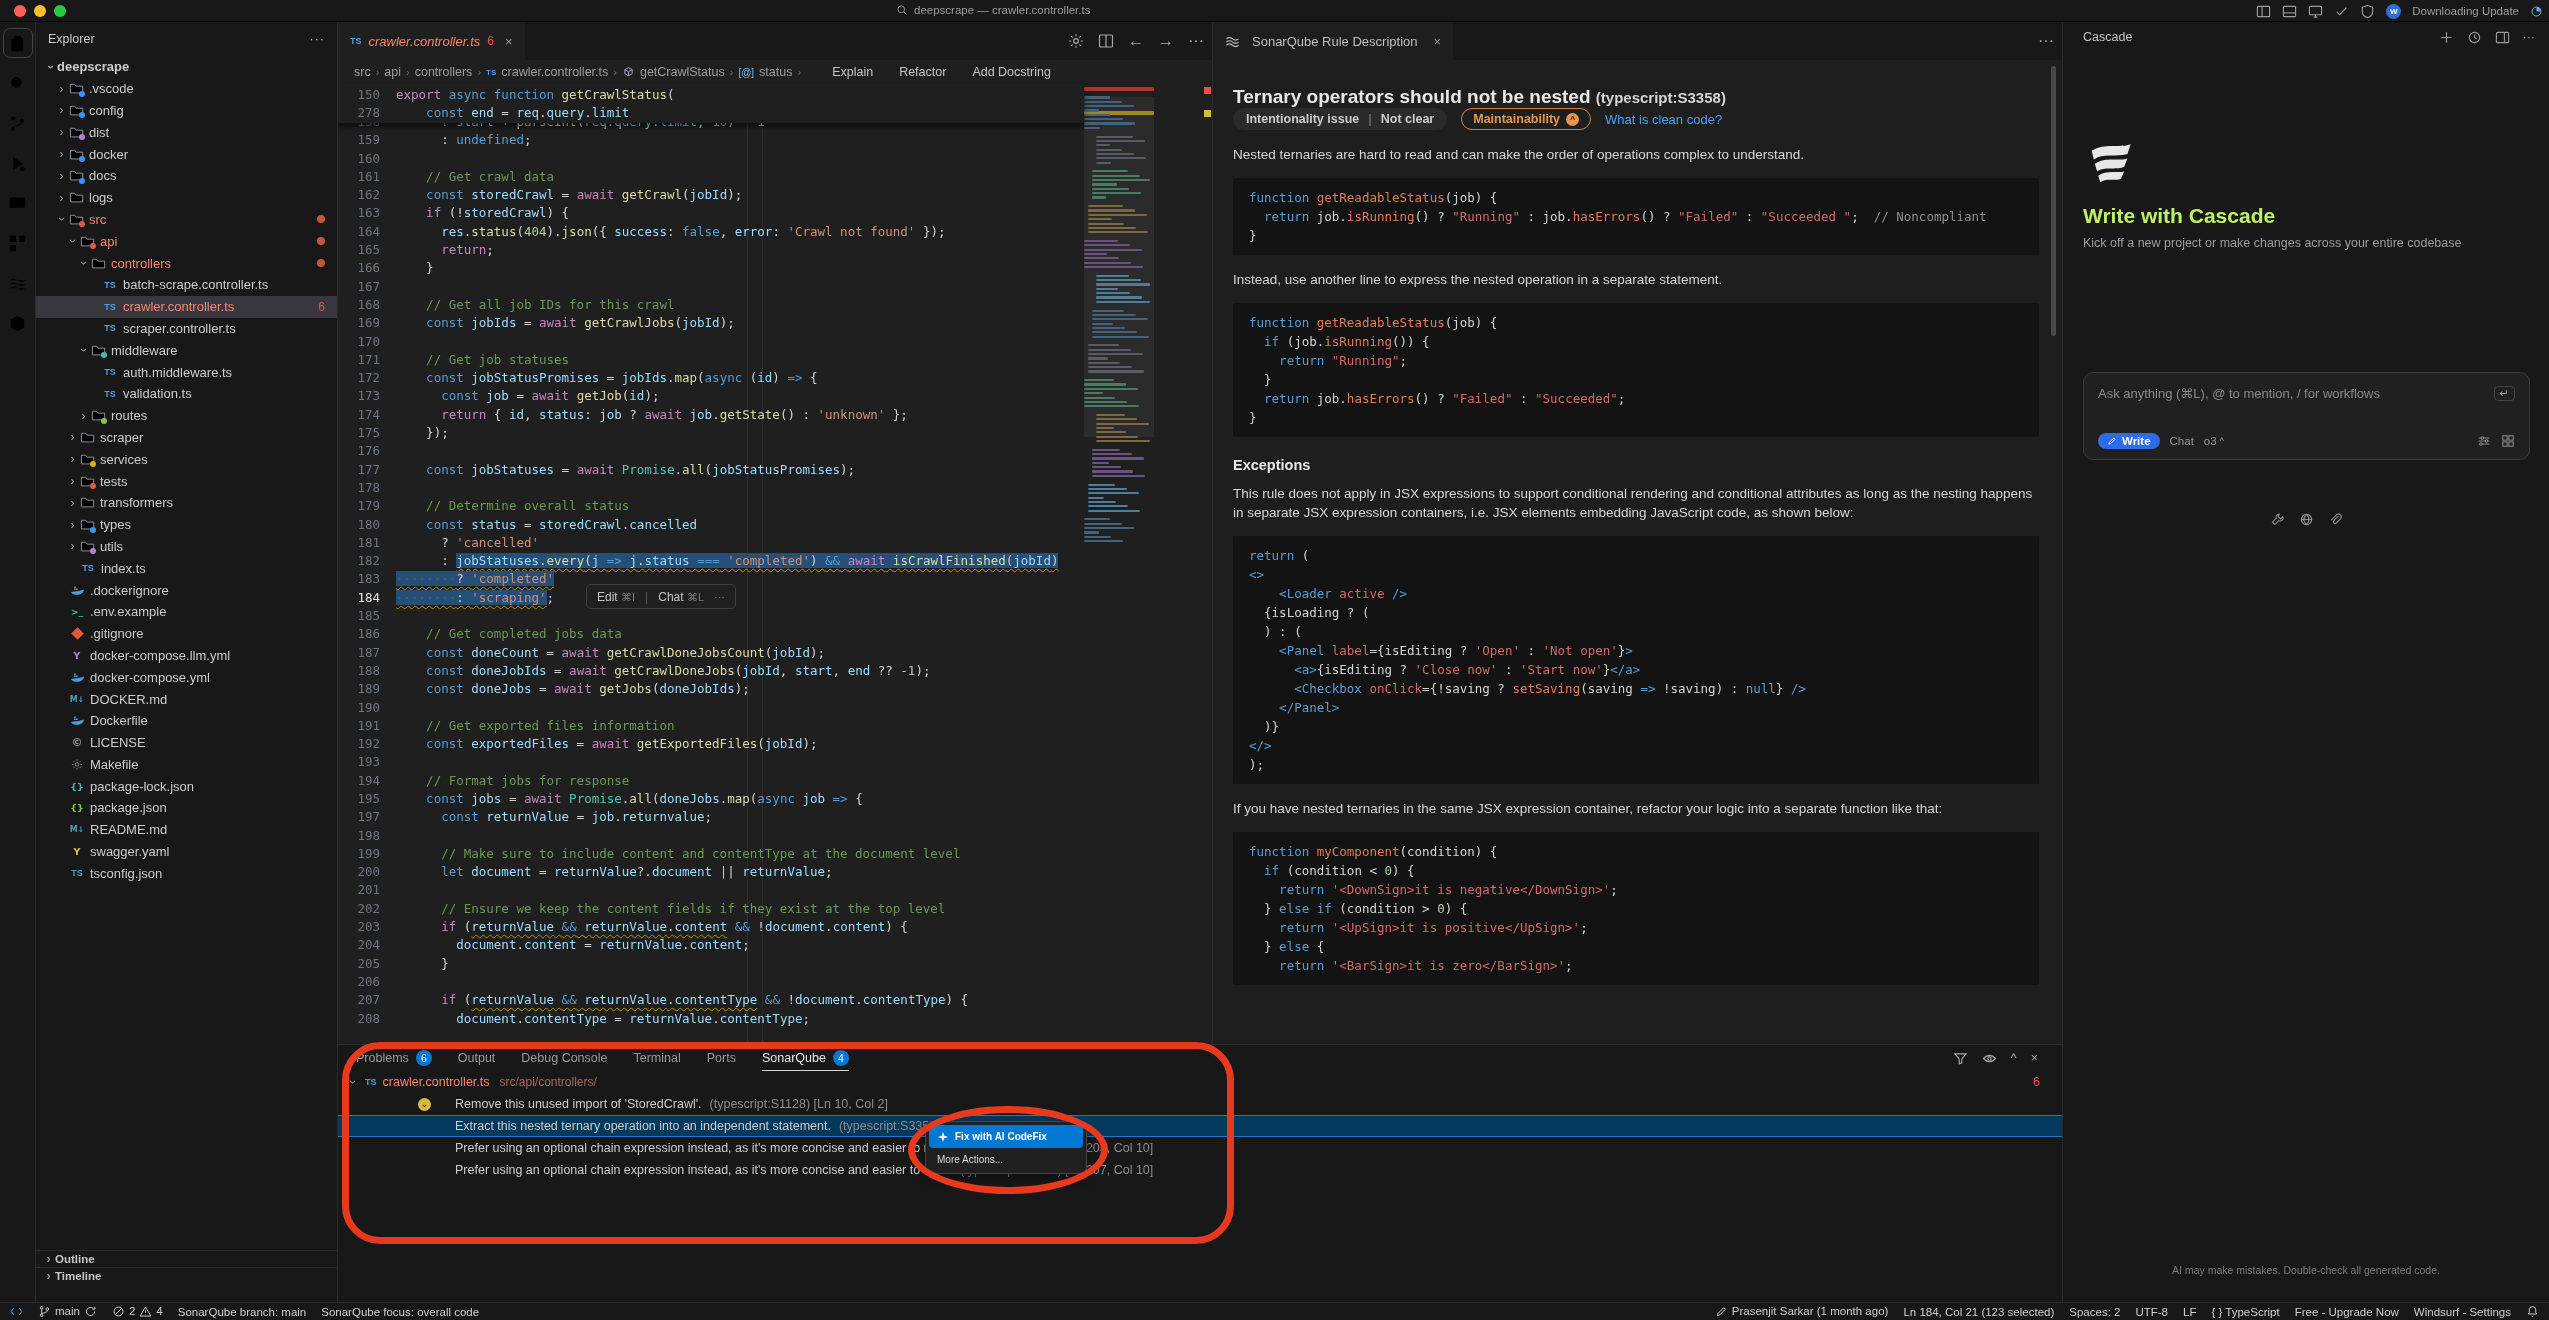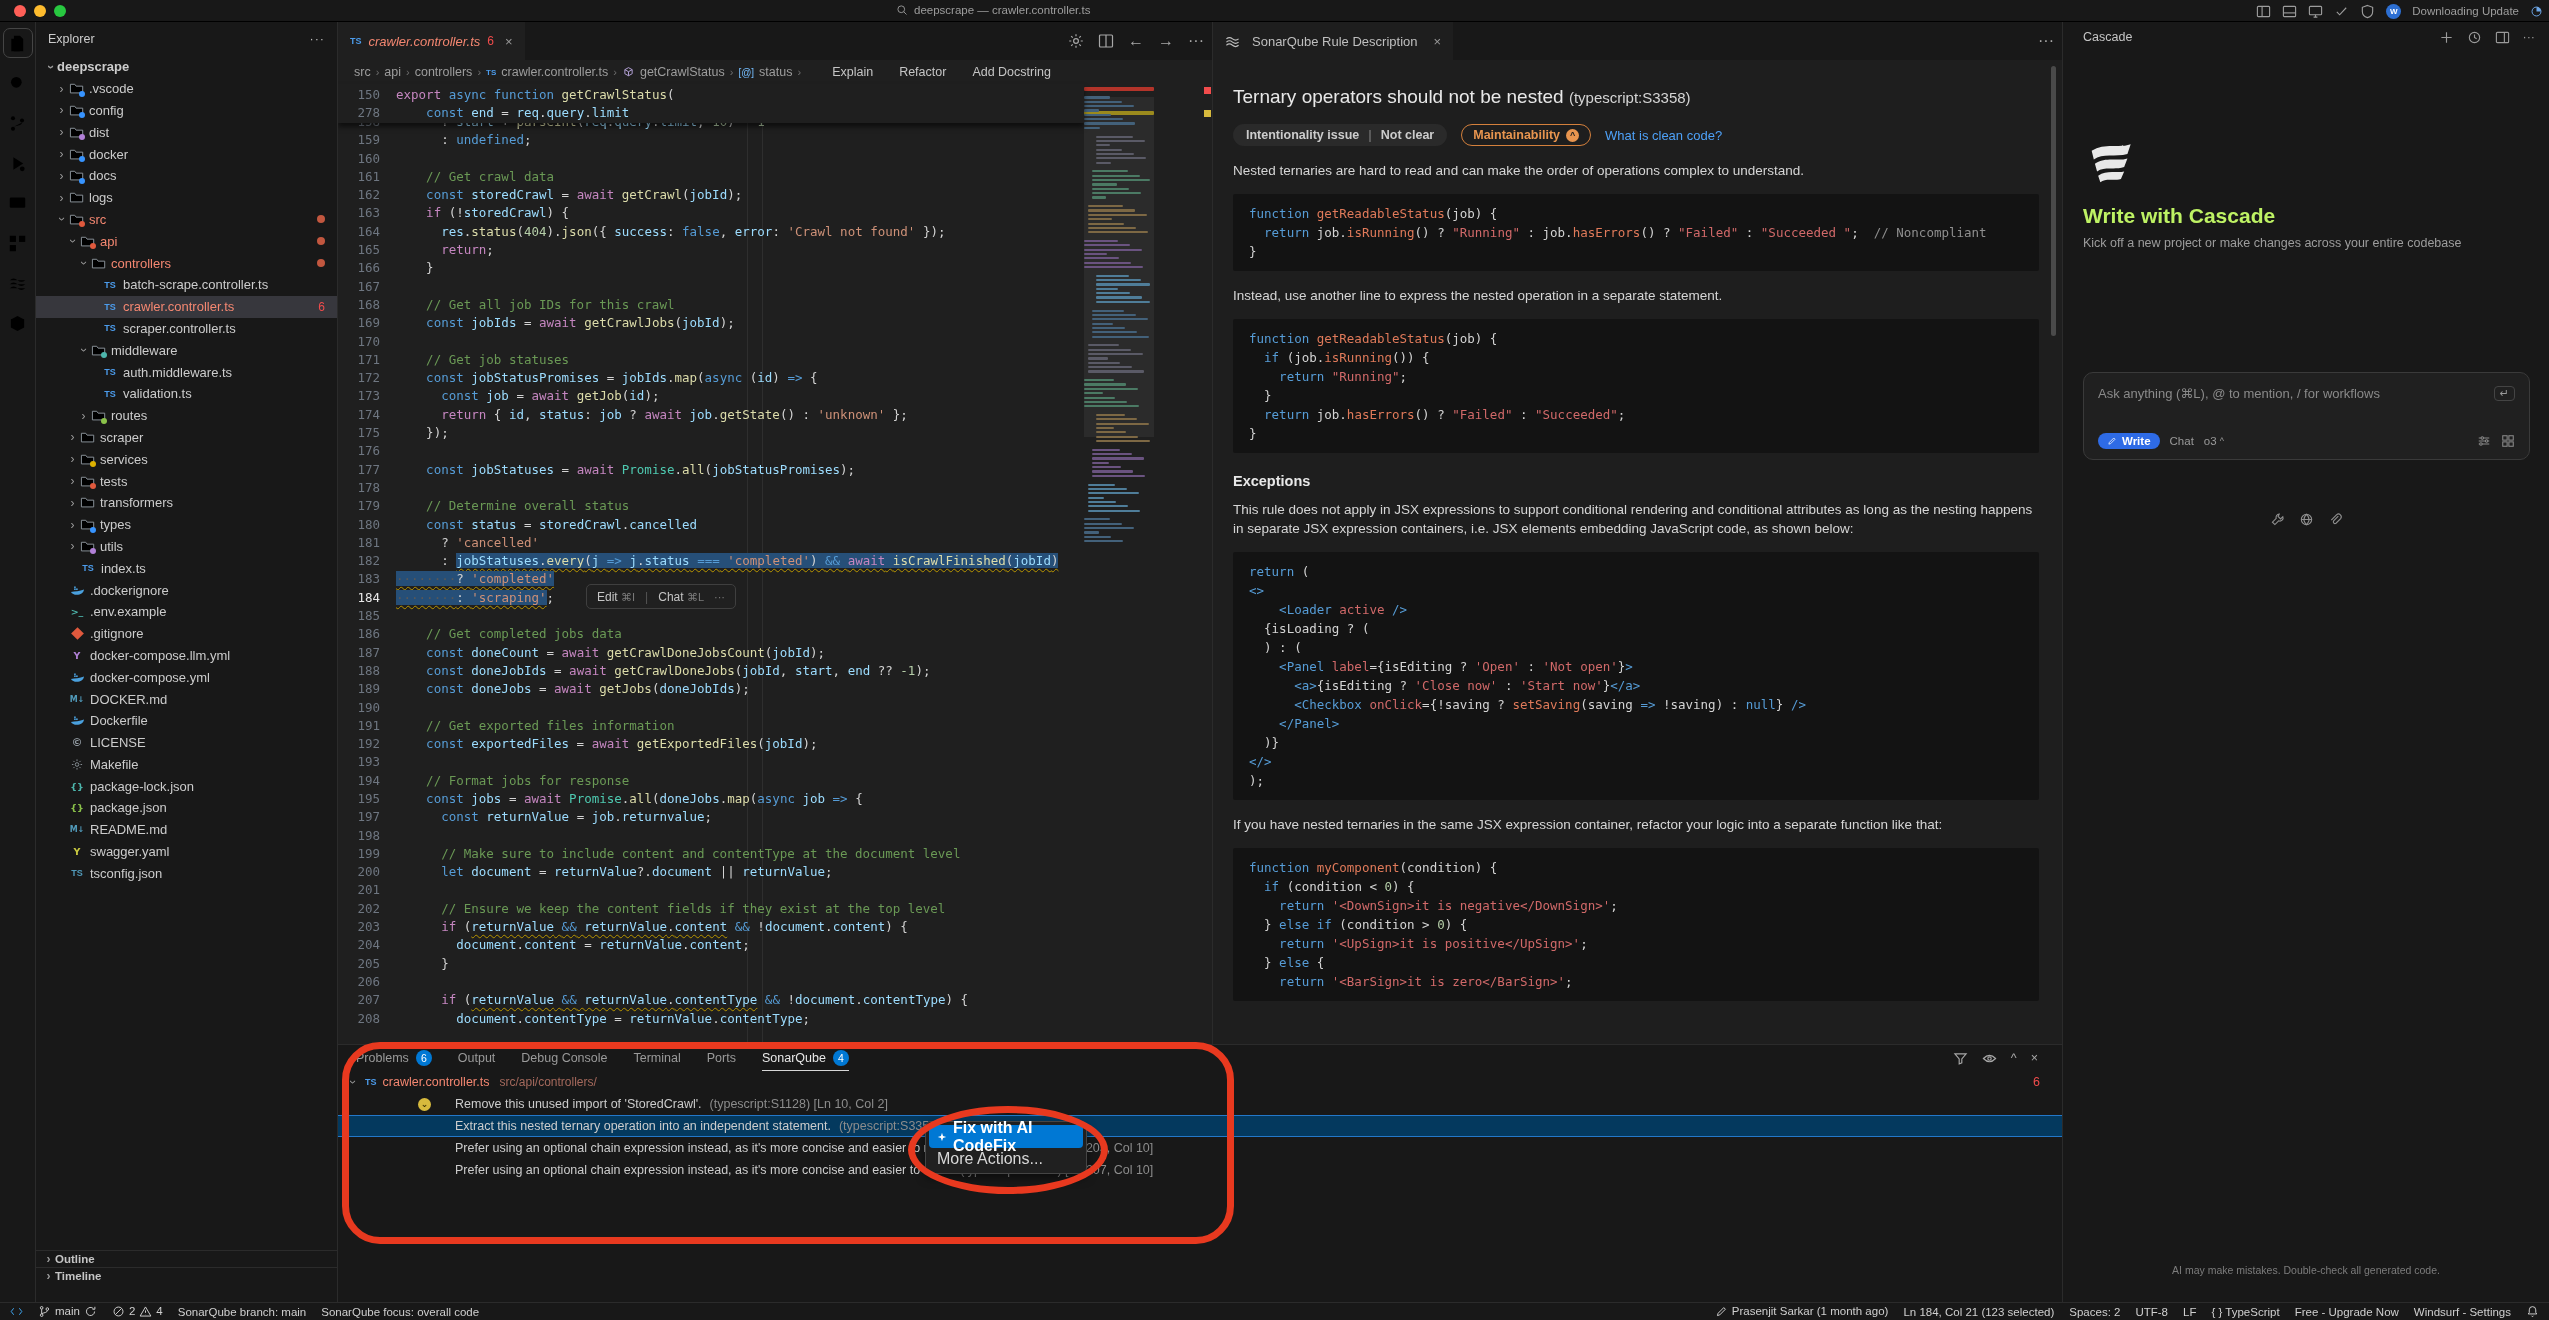--- a/index.html
+++ b/index.html
@@ -65,21 +65,21 @@
   #ruler { position:absolute; left:864px; top:62px; width:10px; height:960px; }
   
   #editwidget { position:absolute; left:248px; top:562px; background:#202020; border:1px solid #3f3f3f; border-radius:5px; height:25px; display:flex; align-items:center; padding:0 10px; gap:10px; font-size:12px; color:#c5c5c5; z-index:3;}
   #editwidget .ks { color:#7b7b7b; font-size:11px; }
   #editwidget .dv { color:#555; }
   
   #group2 { position:absolute; left:1212px; top:22px; width:850px; height:1022px; background:#1e1e1e; border-left:1px solid #2b2b2b;}
   #g2tab { background:#1e1e1e; display:flex; align-items:center; padding:0 12px; gap:12px; font-size:13px; color:#bfbfbf; height:38px;}
   #sonar-scroll { position:absolute; right:6px; top:44px; width:5px; height:270px; background:#4a4a4a; border-radius:3px;}
   #sonar { position:absolute; left:0; top:38px; width:850px; height:984px; overflow:hidden; padding:26px 24px 0 20px; font-size:13.5px;}
-  #sonar h1 { font-size:19px; color:#e8e8e8; margin-bottom:16px; font-weight:400;}
+  #sonar h1 { font-size:19px; color:#e8e8e8; font-weight:700;}
   #sonar h1 .rid { font-size:15px; color:#d5d5d5; }
   #s-meta { display:flex; align-items:center; gap:14px; margin-bottom:16px; }
   .pill-dark { background:#2a2a2a; border-radius:999px; padding:4px 13px; font-size:12.5px; font-weight:700; display:flex; gap:9px; align-items:center;}
   .pill-dark .bar { color:#666; }
   .pill-orange { border:1.5px solid #d4803c; color:#e8954f; border-radius:999px; padding:3px 11px; font-size:12.5px; font-weight:700; display:flex; align-items:center; gap:6px;}
   .pill-orange .oc { width:13px; height:13px; border-radius:50%; background:#e8954f; color:#1e1e1e; font-size:9px; display:flex; align-items:center; justify-content:center; font-weight:700;}
   #s-meta a { color:#4ea1f7; text-decoration:none; font-size:13px; }
   #s-tabs { display:flex; margin:0 -24px 20px -20px; padding-left:20px; border-bottom:1px solid #3a3a3a; }
   .s-tab { height:44px; display:flex; align-items:center; padding:0 22px; font-size:13px; font-weight:700; color:#e3e3e3;}
   .s-tab.boxed { background:#2e2e2e; font-weight:400; color:#d7d7d7;}
@@ -98,21 +98,21 @@
   .prow { height:22px; display:flex; align-items:center; white-space:nowrap; }
   #pfile { padding-left:8px; gap:6px; }
   #pfile .fname { color:#f48771; }
   #pfile .fpath { color:#a5695c; font-size:12px; margin-left:4px;}
   #pfile .pcount { margin-left:auto; margin-right:22px; color:#f14c4c;}
   .pissue { padding-left:117px; color:#cccccc; position:relative;}
   .pissue .meta { color:#8c8c8c; margin-left:8px; }
   .pissue.sel { background:#04395e; border-top:1px solid #2378c9; border-bottom:1px solid #2378c9;}
   .pico { position:absolute; left:80px; width:13px; height:13px; border-radius:50%; background:#d7ba3d; color:#3b3200; font-size:9px; font-weight:700; display:flex; align-items:center; justify-content:center;}
   
-  #ctxmenu { position:absolute; left:925px; top:1121px; width:162px; background:#202020; border:1px solid #454545; border-radius:6px; box-shadow:0 4px 10px rgba(0,0,0,.5); z-index:20; padding:3px; font-size:16px;}
+  #ctxmenu { position:absolute; left:925px; top:1121px; width:162px; background:#202020; border:1px solid #454545; border-radius:6px; box-shadow:0 4px 10px rgba(0,0,0,.5); z-index:20; padding:3px; font-size:10px;}
   #ctx-fix { background:#0078d4; color:#fff; border-radius:4px; height:23px; display:flex; align-items:center; padding:0 8px; gap:6px; font-weight:700;}
   #ctx-more { height:22px; display:flex; align-items:center; padding:0 8px; color:#d8d8d8; }
   
   #anno-rect { position:absolute; left:342px; top:1042px; width:892px; height:202px; border:7px solid #e8391f; border-radius:38px; z-index:25; pointer-events:none;}
   #anno-oval { position:absolute; left:908px; top:1106px; width:200px; height:88px; border:7px solid #e8391f; border-radius:50%; z-index:25; pointer-events:none;}
   
   #cascade { position:absolute; left:2062px; top:22px; width:487px; height:1280px; background:#181818; border-left:1px solid #2b2b2b; z-index:3;}
   #cas-head { height:30px; display:flex; align-items:center; padding:0 14px 0 20px; font-size:12.5px; color:#c5c5c5;}
   #cas-icons { margin-left:auto; display:flex; gap:13px; color:#9a9a9a;}
   #cas-icons svg { width:15px; height:15px; }

